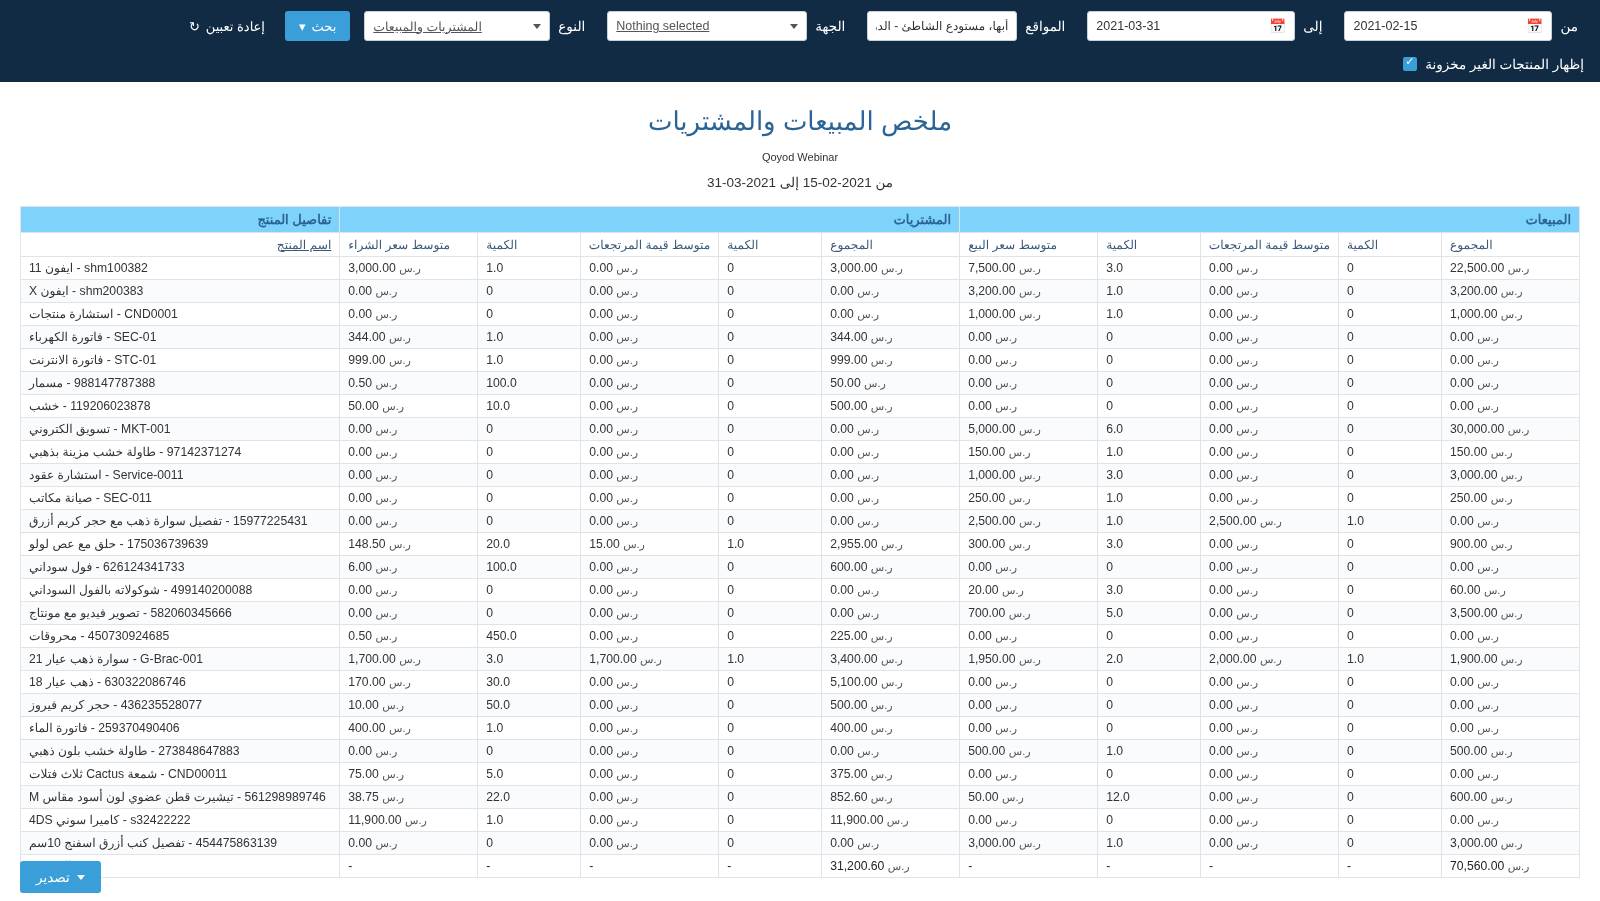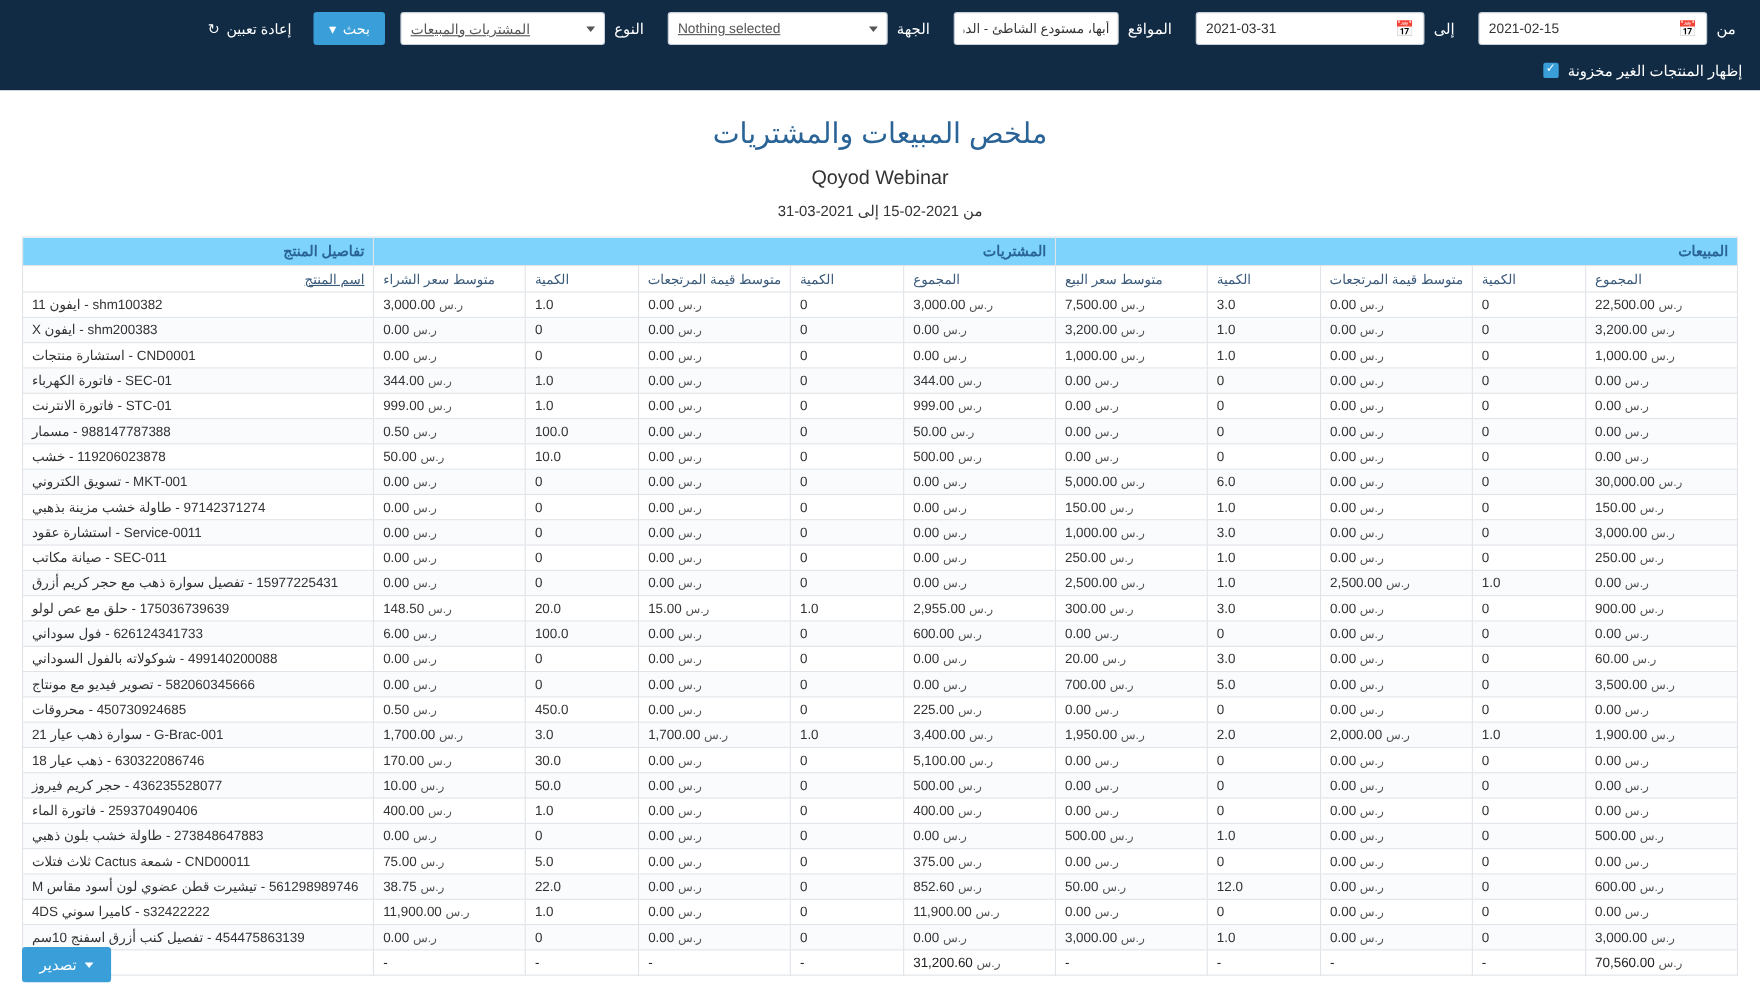--- a/index.html
+++ b/index.html
@@ -139,21 +139,21 @@
   .rpt-title {
     text-align: center;
     color: #2a6496;
     font-size: 26px;
     font-weight: normal;
     margin-top: 24px;
   }
   .rpt-sub {
     text-align: center;
     color: #333;
-    font-size: 18px;
+    font-size: 11px;
     margin-top: 14px;
   }
   .rpt-range {
     text-align: center;
     color: #333;
     font-size: 13.5px;
     margin-top: 11px;
   }
 
   

